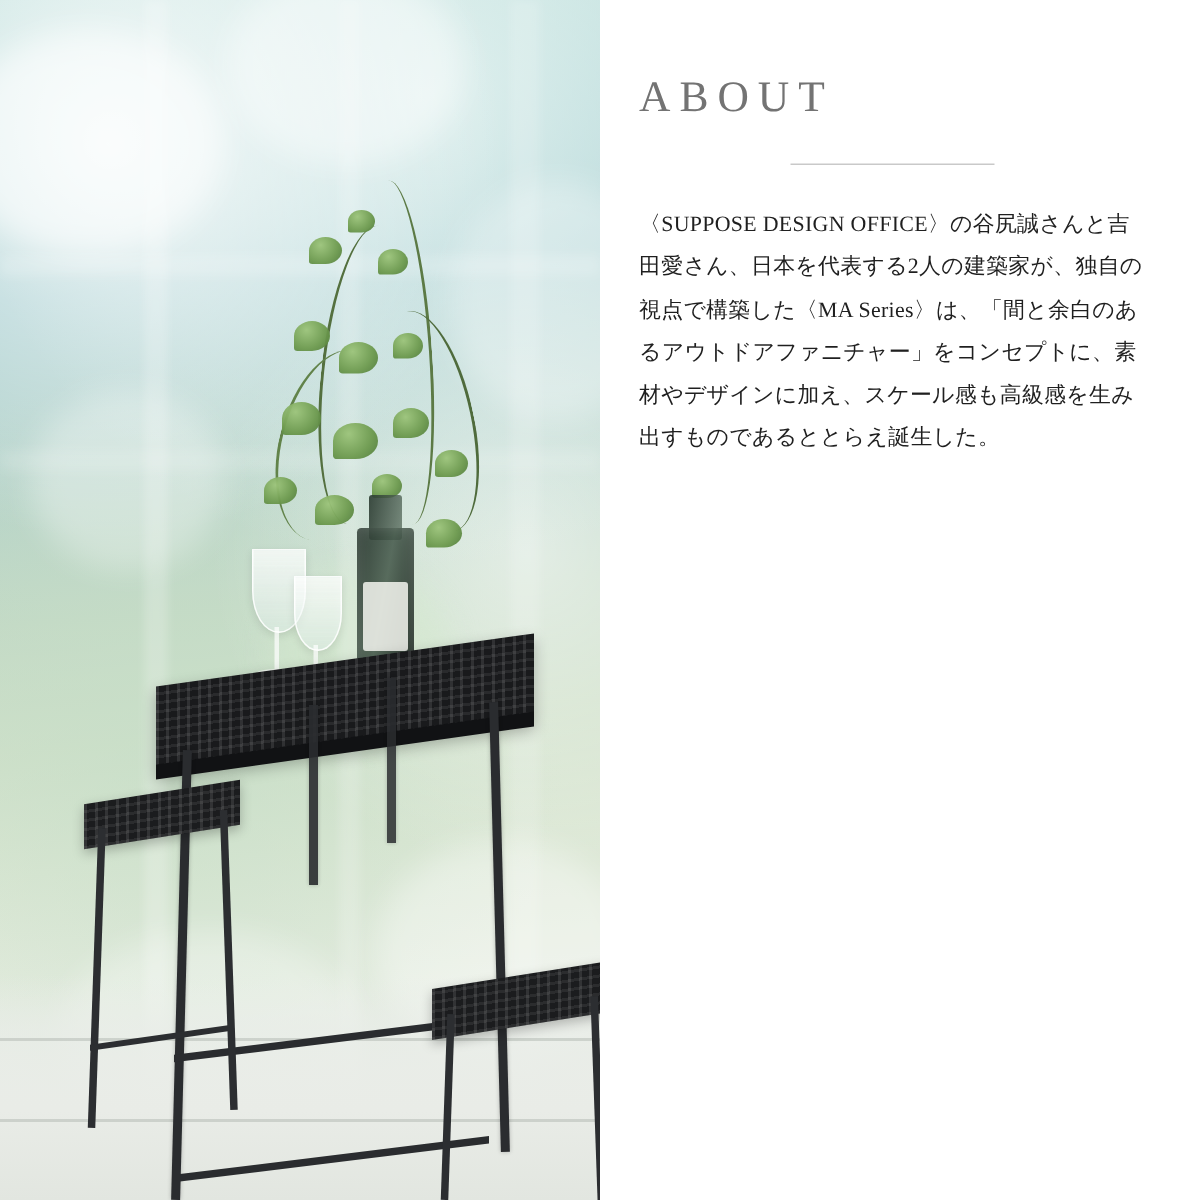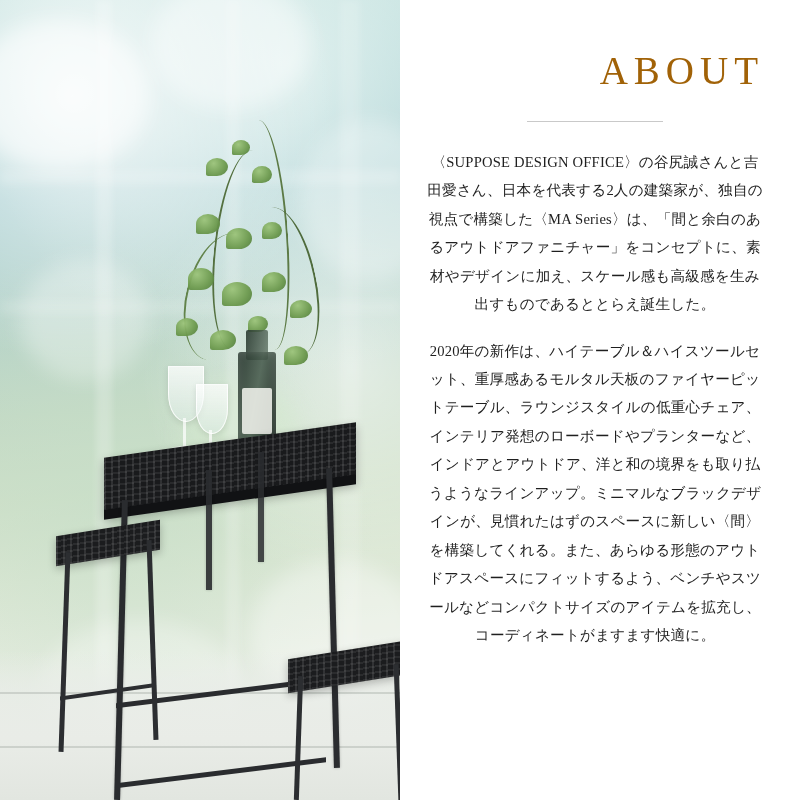--- a/index.html
+++ b/index.html
@@ -239,42 +239,42 @@
 
   
   .content {
     width: 400px;
     height: 800px;
     box-sizing: border-box;
     padding: 40px 36px 0 26px;
     background: #ffffff;
   }
   .about-title {
-    text-align: right;
+    text-align: left;
     font-family: "Liberation Serif", serif;
-    font-size: 39px;
+    font-size: 29px;
     letter-spacing: 6px;
-    color: #a16207;
+    color: #737373;
     font-weight: 400;
     margin: 8px 0 0 0;
     line-height: 1.2;
   }
   .rule {
     width: 136px;
     height: 1px;
     background: #c9c9c9;
     margin: 26px auto 26px auto;
   }
   .body-text p {
     margin: 0 0 18px 0;
     font-family: "Liberation Serif", serif;
     font-size: 14.6px;
     line-height: 1.95;
     color: #1f1f1f;
-    text-align: center;
+    text-align: left;
     letter-spacing: 0.2px;
   }
   .body-text p:last-child { margin-bottom: 0; }
 </style>
 </head>
 <body>
 
 <div class="page">
 
   <div class="photo">
@@ -350,17 +350,16 @@
       <div class="stool-leg sb-l1"></div>
       <div class="stool-leg sb-l2"></div>
     </div>
   </div>
 
   <div class="content">
     <h1 class="about-title">ABOUT</h1>
     <div class="rule"></div>
     <div class="body-text">
       <p>〈SUPPOSE DESIGN OFFICE〉の谷尻誠さんと吉田愛さん、日本を代表する2人の建築家が、独自の視点で構築した〈MA Series〉は、「間と余白のあるアウトドアファニチャー」をコンセプトに、素材やデザインに加え、スケール感も高級感を生み出すものであるととらえ誕生した。</p>
-      <p>2020年の新作は、ハイテーブル＆ハイスツールセット、重厚感あるモルタル天板のファイヤーピットテーブル、ラウンジスタイルの低重心チェア、インテリア発想のローボードやプランターなど、インドアとアウトドア、洋と和の境界をも取り払うようなラインアップ。ミニマルなブラックデザインが、見慣れたはずのスペースに新しい〈間〉を構築してくれる。また、あらゆる形態のアウトドアスペースにフィットするよう、ベンチやスツールなどコンパクトサイズのアイテムを拡充し、コーディネートがますます快適に。</p>
     </div>
   </div>
 
 </div>
 
 </body></html>

